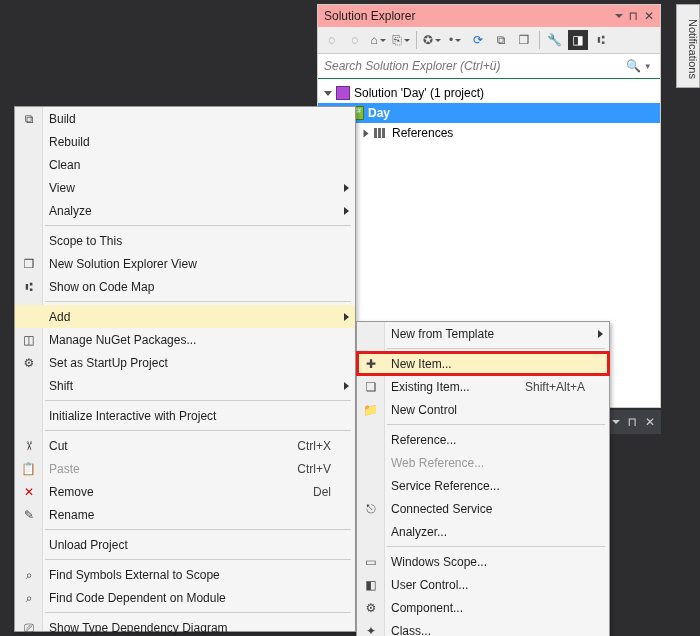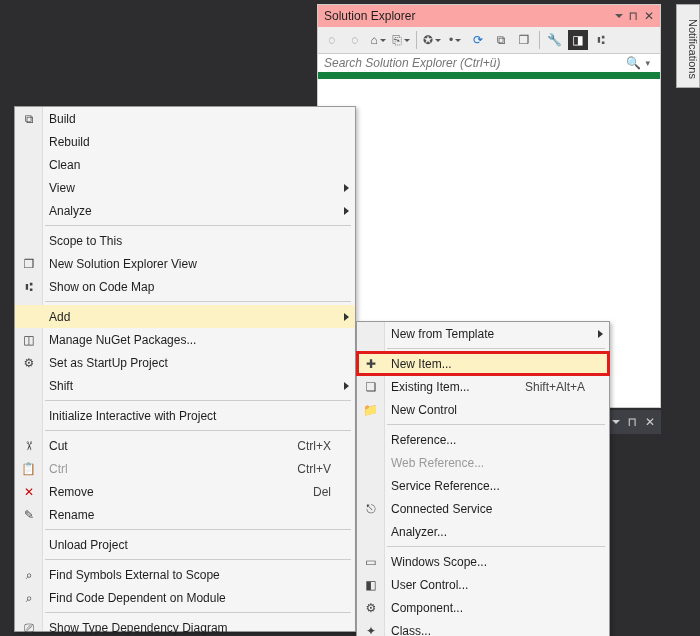--- a/index.html
+++ b/index.html
@@ -9,21 +9,21 @@
   .panel { position: absolute; left: 317px; top: 4px; width: 344px; height: 404px; background: #fff; border: 1px solid #ccc; }
   .panel-title { background: #fca5a5; height: 22px; display: flex; align-items: center; padding: 0 6px; gap:6px; }
   .panel-title .label { flex: 1; color: #1e1e1e; }
   .panel-title .tri { width:0;height:0;border-top:4px solid #555;border-left:4px solid transparent;border-right:4px solid transparent; }
   .panel-title .pin, .panel-title .x { color:#444; cursor:default; }
   .toolbar { height: 27px; background:#eee; border-bottom:1px solid #ccc; display:flex; align-items:center; padding:0 4px; gap:3px; }
   .tb-btn { width:20px; height:20px; display:flex; align-items:center; justify-content:center; color:#555; }
   .tb-sep { width:1px; height:18px; background:#bbb; margin:0 2px; }
   .tb-drop::after { content:""; display:inline-block; margin-left:2px; width:0;height:0;border-top:3px solid #555;border-left:3px solid transparent;border-right:3px solid transparent; }
   .tb-black { background:#333; color:#fff; }
-  .search { height: 25px; border-bottom:7px solid #15803d; display:flex; align-items:center; padding:0 6px; color:#666; }
+  .search { height: 25px; border-bottom:1px solid #15803d; display:flex; align-items:center; padding:0 6px; color:#666; }
   .search input { border:none; outline:none; flex:1; font-style:italic; color:#888; height:100%; }
   .search .drop { font-size:9px; margin:0 4px; }
   .tree { padding: 4px 0; overflow:auto; height: calc(100% - 22px - 27px - 25px); }
   .row { height:20px; display:flex; align-items:center; padding-left:6px; gap:4px; }
   .row.selected { background:#3399ff; color:#fff; }
   .tw { width:0;height:0;border-left:4px solid transparent;border-right:4px solid transparent;border-top:5px solid #555; display:inline-block; }
   .tw.closed { transform: rotate(-90deg); }
   .row.selected .tw { border-top-color:#fff; }
   .ico { width:14px; height:14px; display:inline-block; }
   .ico-sln { background:linear-gradient(#b24bd4,#b24bd4); border:1px solid #6a2d8a; }
@@ -83,20 +83,41 @@
     <span class="tb-sep"></span>
     <span class="tb-btn">🔧</span>
     <span class="tb-btn tb-black">◨</span>
     <span class="tb-btn">⑆</span>
   </div>
   <div class="search">
     <input placeholder="Search Solution Explorer (Ctrl+ü)" style="">
     <span>🔍</span>
     <span class="drop">▾</span>
   </div>
+  <div class="tree">
+    <div class="row">
+      <span class="tw"></span>
+      <span class="ico ico-sln"></span>
+      <span>Solution 'Day' (1 project)</span>
+    </div>
+    <div class="row selected" style="padding-left:20px">
+      <span class="tw"></span>
+      <span class="ico ico-cs"></span>
+      <span class="bold">Day</span>
+    </div>
+    <div class="row" style="padding-left:44px">
+      <span class="tw closed"></span>
+      <span class="ico-ref">
+          <span></span>
+          <span></span>
+          <span></span>
+        </span>
+      <span>References</span>
+    </div>
+  </div>
 </div>
 
 <div class="side-tab">Notifications</div>
 
 <div class="lower-dock">
   <span class="tri"></span>
   <span>⊓</span>
   <span>✕</span>
 </div>
 
@@ -154,21 +175,21 @@
       <span>Initialize Interactive with Project</span>
     </div>
     <div class="msep"></div>
     <div class="mi">
       <span class="ic"><span class="glyph-scissors">✂</span></span>
       <span>Cut</span>
       <span class="shortcut">Ctrl+X</span>
     </div>
     <div class="mi disabled">
       <span class="ic">📋</span>
-      <span>Ctrl</span>
+      <span>Paste</span>
       <span class="shortcut">Ctrl+V</span>
     </div>
     <div class="mi">
       <span class="ic" style="color: rgb(204, 0, 0);">✕</span>
       <span>Remove</span>
       <span class="shortcut">Del</span>
     </div>
     <div class="mi">
       <span class="ic">✎</span>
       <span>Rename</span>

